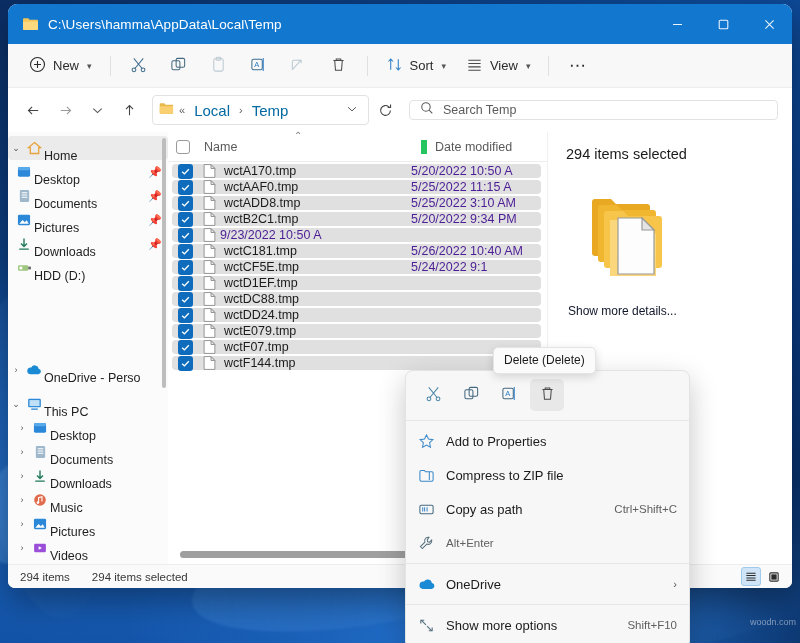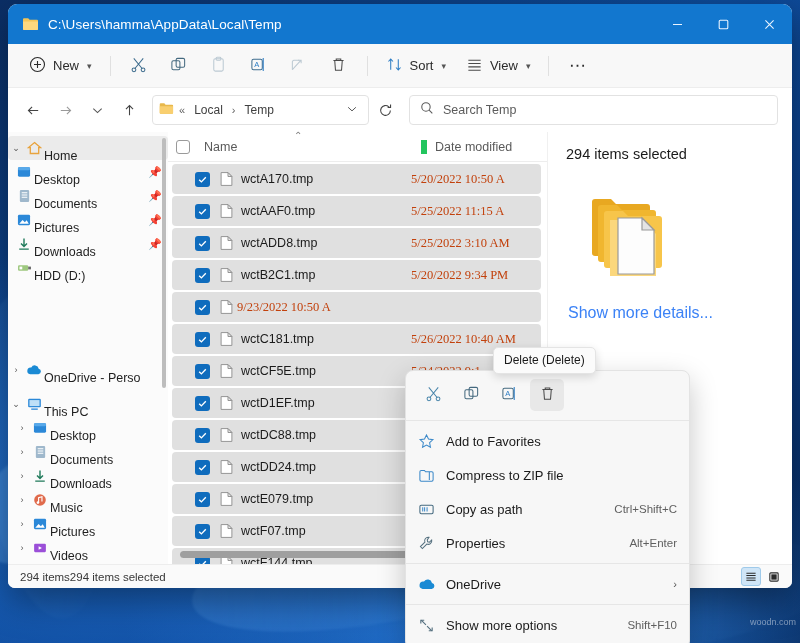--- a/index.html
+++ b/index.html
@@ -71,26 +71,26 @@
   .navbtn {
     width:30px; height:30px; border-radius:5px; display:flex; align-items:center; justify-content:center;
     color:#444;
   }
   .navbtn.dim { color:#9a9a9a; }
   .crumbbox {
     flex: 0 0 auto; width: 217px; height:30px; margin-left:6px;
     border:1px solid #e2e2e2; border-radius:4px; background:#fff;
     display:flex; align-items:center; padding: 0 6px; gap:5px;
   }
-  .crumb { font-size:12px; color:#404040; padding: 2px 4px; border-radius:3px; }
+  .crumb { font-size:15px; color:#0369a1; padding: 2px 4px; border-radius:3px; }
   .crumb-sep { color:#606060; font-size:11px; }
   .crumb-dd { margin-left:auto; color:#555; font-size:10px; padding: 0 4px;}
   .refresh { width:28px; height:28px; display:flex; align-items:center; justify-content:center; color:#444; border-radius:4px; }
   .searchbox {
-    flex:1; height:30px; margin-left:8px; border:1px solid #e2e2e2; border-radius:4px;
+    flex:1; height:20px; margin-left:8px; border:1px solid #e2e2e2; border-radius:4px;
     display:flex; align-items:center; gap:9px; padding: 0 10px; background:#fff;
   }
   .searchbox input {
     border:none; outline:none; font-size:12.5px; color:#303030;
     font-family:"Liberation Sans", sans-serif; width:100%; background:transparent;
   }
   .searchbox input::placeholder{ color:#5b5b5b; }
 
   
   .content { flex:1; display:flex; min-height:0; position:relative; }
@@ -123,50 +123,50 @@
   }
   .sortcaret { position:absolute; left:126px; top:-2px; color:#7b7b7b; font-size:10px;}
   .hdr-check { width:30px; display:flex; align-items:center; justify-content:center;}
   .box {
     width:14px; height:14px; border:1px solid #9a9a9a; border-radius:3px; background:#fff;
   }
   .hdr-name { flex:1; padding-left:6px; }
   .hdr-date { width:126px; border-left:6px solid #22c55e; padding-left:8px; }
   .rows { flex:1; overflow:hidden; position:relative; }
   .row {
-    height:30px; display:flex; align-items:center; font-size:12.5px; color:#1b1b1b;
-    margin: 2px 6px 2px 4px; border-radius:4px; background:#e0e0e0;padding-left:17px;
+    height:14px; display:flex; align-items:center; font-size:12.5px; color:#1b1b1b;
+    margin: 2px 6px 2px 4px; border-radius:4px; background:#e0e0e0;
   }
   .row .cb { width:26px; display:flex; align-items:center; justify-content:center; }
   .chk {
     width:15px; height:15px; border-radius:3px; background:#0f6cbd;
     display:flex; align-items:center; justify-content:center;
   }
   .chk svg { display:block; }
   .row .ficon { width:22px; display:flex; align-items:center; justify-content:center;}
   .row .fname { flex:1; padding-left:4px; }
-  .row .fdate { width:130px; color:#c2410c; overflow:hidden; white-space:nowrap;font-family:Liberation Serif, serif; }
+  .row .fdate { width:130px; color:#4c1d95; overflow:hidden; white-space:nowrap; }
   .hscroll {
     position:absolute; left:12px; right:30px; bottom:6px; height:7px;
     background:#efefef; border-radius:4px;
   }
   .hscroll i { position:absolute; left:0; top:0; height:7px; width:75%; background:#9f9f9f; border-radius:4px; display:block;}
 
   
   .details {
     flex:0 0 245px; background:#fff; border-left:1px solid #f0f0f0; padding: 14px 18px;
   }
   .det-title { font-size:14.5px; color:#1a1a1a; }
   .det-icon { margin: 26px 0 0 18px; }
-  .det-link { margin-top:16px; margin-left:2px; font-size:16px; color:#3b82f6; }
+  .det-link { margin-top:16px; margin-left:2px; font-size:12px; color:#0f172a; }
 
   
   .statusbar {
     flex:0 0 24px; height:24px; border-top:1px solid #ededed; background:#fafafa;
-    display:flex; align-items:center; font-size:11.5px; color:#383838; padding: 0 12px; 
+    display:flex; align-items:center; font-size:11.5px; color:#383838; padding: 0 12px; gap:22px;
     position:relative;
   }
   .viewtoggles { position:absolute; right:8px; top:2px; display:flex; gap:3px; }
   .vt { width:20px; height:19px; display:flex; align-items:center; justify-content:center; border-radius:3px; }
   .vt.active { background:#cfe5f7; border:1px solid #9fcaea; }
 
   
   .tooltip {
     position:absolute; left:493px; top:347px; background:#fbfbfb; border:1px solid #e4e4e4;
     border-radius:5px; padding: 5px 10px 6px; font-size:12px; color:#1b1b1b;
@@ -856,21 +856,21 @@
   </div>
 
   <div class="ctx-div"></div>
 
   <div class="ctx-item">
     <span class="ci">
       <svg width="17" height="17" viewBox="0 0 18 18">
           <path d="M9 2l2.1 4.4 4.7.6-3.5 3.3.9 4.7L9 12.7l-4.2 2.3.9-4.7L2.2 7l4.7-.6z" fill="none" stroke="#3c89c9" stroke-width="1.1"></path>
         </svg>
     </span>
-    <span class="cl">Add to Favorites</span>
+    <span class="cl">Add to Properties</span>
     <span class="ck"></span>
   </div>
 
   <div class="ctx-item">
     <span class="ci">
       <svg width="17" height="17" viewBox="0 0 18 18">
           <path d="M2 5a1.4 1.4 0 011.4-1.4h3.4l1.2 1.4h6.6A1.4 1.4 0 0116 6.4v7.2a1.4 1.4 0 01-1.4 1.4H3.4A1.4 1.4 0 012 13.6z" fill="none" stroke="#3c89c9" stroke-width="1.1"></path>
           <path d="M12 5.2v8.6" stroke="#3c89c9" stroke-width="1.1"></path>
         </svg>
     </span>
@@ -888,21 +888,20 @@
     <span class="cl">Copy as path</span>
     <span class="ck">Ctrl+Shift+C</span>
   </div>
 
   <div class="ctx-item">
     <span class="ci">
       <svg width="17" height="17" viewBox="0 0 18 18">
           <path d="M11.6 2.4a3.8 3.8 0 00-4.3 5.2L2.6 12.3l2 2 4.7-4.7a3.8 3.8 0 005.2-4.3l-2.3 2.3-2-.4-.4-2z" fill="none" stroke="#55707f" stroke-width="1.1"></path>
         </svg>
     </span>
-    <span class="cl">Properties</span>
     <span class="ck">Alt+Enter</span>
   </div>
 
   <div class="ctx-div"></div>
 
   <div class="ctx-item">
     <span class="ci">
       <svg width="18" height="13" viewBox="0 0 18 13">
           <path d="M4.6 11h9.1a3.1 3.1 0 00.3-6.1A4.4 4.4 0 006 3.6 3.6 3.6 0 004.6 11z" fill="#1a8ad4"></path>
         </svg>

